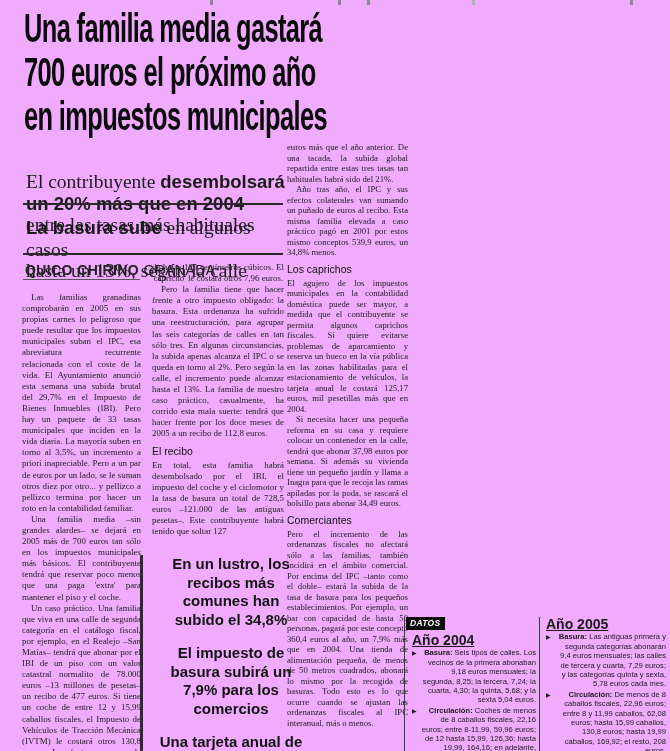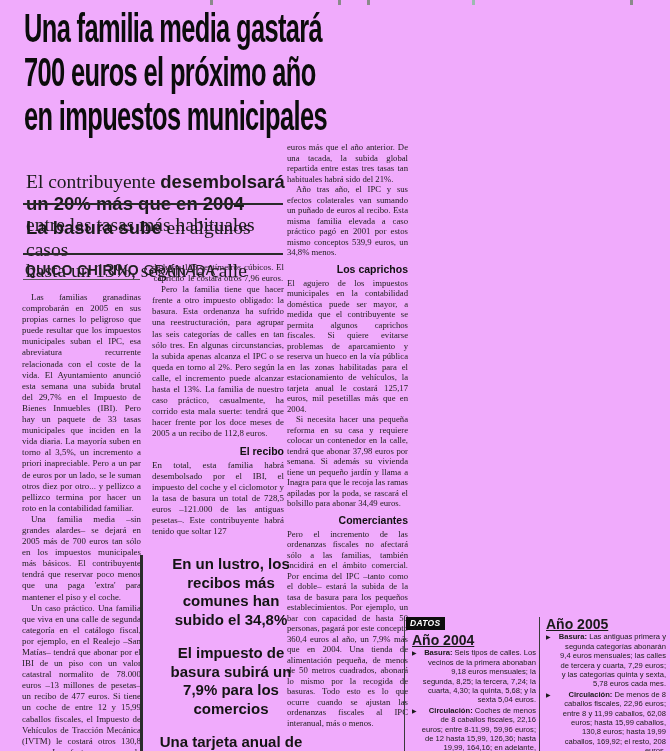--- a/index.html
+++ b/index.html
@@ -21,22 +21,22 @@
   .hrule{position:absolute;height:2px;background:#2a2a2a;}
   .hrule.thin{height:1px;}
   
   #byline{left:25px;top:262px;font-family:"Liberation Sans",sans-serif;font-size:14px;
     letter-spacing:.4px;color:#222;}
   #byline .auth{font-weight:bold;}
   
   .col{font-size:8.9px;line-height:11.1px;text-align:justify;color:#1d1d1d;}
   .col p{margin:0;}
   .col p.ind{text-indent:9px;}
-  .col .shead{font-family:"Liberation Sans",sans-serif;font-weight:bold;
-    font-size:10.5px;line-height:12px;margin:5px 0 3px 0;text-align:right;color:#111;}
+  .col .shead{font-family:"Liberation Sans",sans-serif;font-weight:normal;
+    font-size:10.5px;line-height:12px;margin:5px 0 3px 0;text-align:left;color:#111;}
   #col1{left:22px;top:292px;width:119px;}
   #col2{left:152px;top:262px;width:132px;}
   #col3{left:287px;top:142px;width:121px;font-size:8.7px;line-height:10.5px;}
   
   #pullquotes{left:140px;top:555px;width:146px;border-left:3px solid #2b2b2b;
     padding-left:15px;}
   .pq{font-family:"Liberation Sans",sans-serif;font-weight:bold;
     font-size:15px;line-height:18.5px;color:#141414;margin:0 0 15px 0;text-align:center;}
   
   .vrule{position:absolute;width:1px;background:#3a3a3a;}

